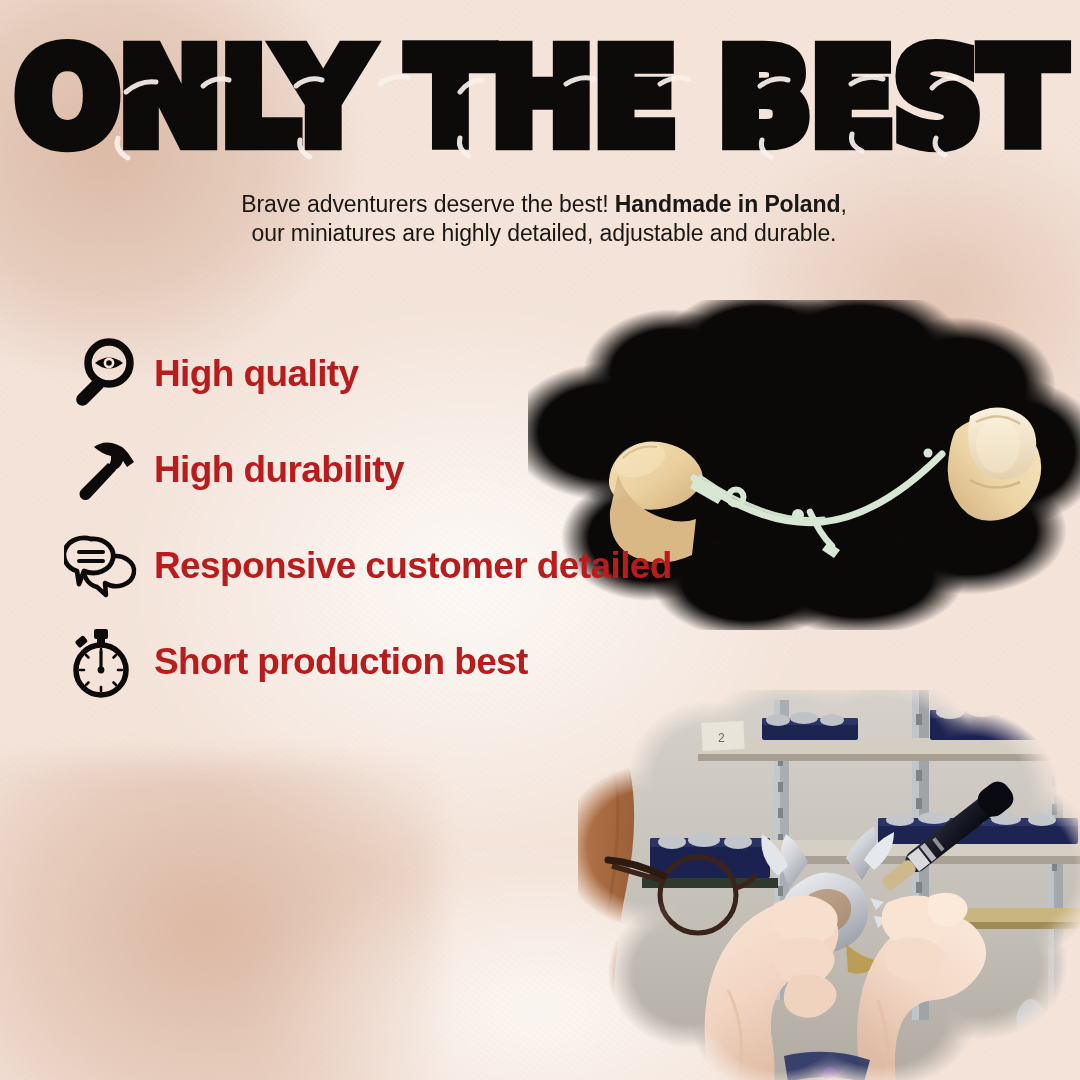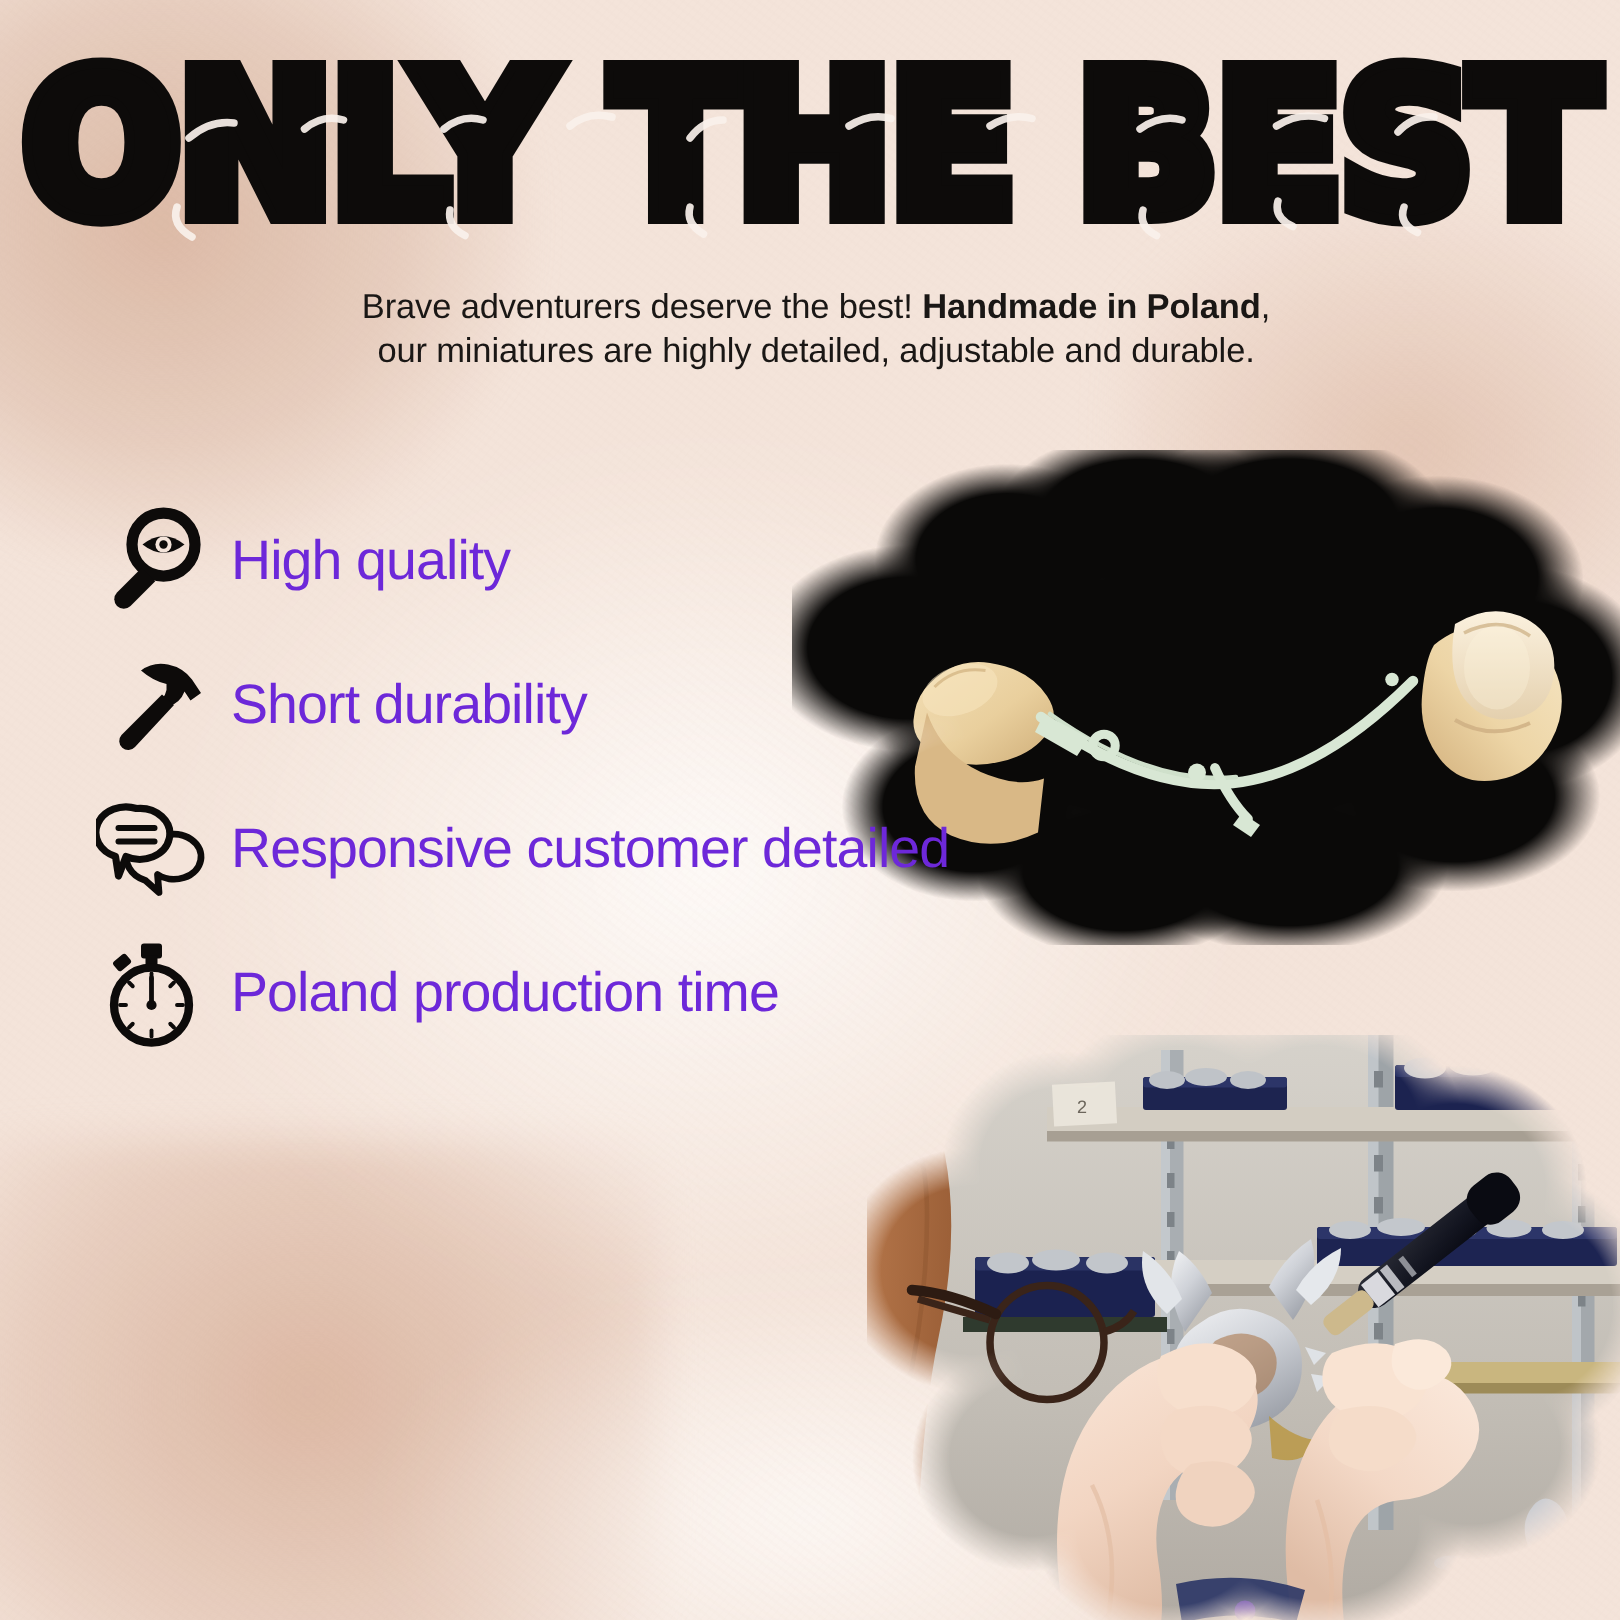--- a/index.html
+++ b/index.html
@@ -110,22 +110,22 @@
   .feature .ico {
     width:78px; min-width:78px;
     height:78px;
     display:flex;
     align-items:center;
     justify-content:center;
   }
   .feature .ico svg { display:block; }
   .feature .lbl {
     font-size:37px;
-    font-weight:400;
-    color:#6d28d9;
+    font-weight:700;
+    color:#b91c1c;
     letter-spacing:-.6px;
     margin-left:14px;
     white-space:nowrap;
   }
 
   
   .photo {
     position:absolute;
     z-index:5;
     overflow:hidden;
@@ -239,21 +239,21 @@
 
     <div class="feature">
       <span class="ico">
         <svg width="74" height="74" viewBox="0 0 74 74">
           <g fill="#0d0b0a">
             <path d="M30 14 q8 -6 18 -4 q10 2 16 10 l6 9 -7 5 -4 -6 q-3 8 -11 10 l-7 -3 q7 -4 6 -12 q-9 -2 -17 -9 Z"></path>
             <path d="M44 30 l8 7 -26 28 a6 6 0 0 1 -9 -8 Z"></path>
           </g>
         </svg>
       </span>
-      <span class="lbl">Short durability</span>
+      <span class="lbl">High durability</span>
     </div>
 
 
     <div class="feature">
       <span class="ico">
         <svg width="74" height="74" viewBox="0 0 74 74">
           <path d="M46 28 a18 15 0 1 1 -5 26 l1 12 -9 -8 a18 15 0 0 1 13 -30 Z" fill="#f4e4da" stroke="#0d0b0a" stroke-width="4.5" stroke-linejoin="round"></path>
           <path d="M27 10 a20 17 0 1 1 -7 32 l-5 13 -2 -13 A20 17 0 0 1 27 10 Z" fill="#f4e4da" stroke="#0d0b0a" stroke-width="4.8" stroke-linejoin="round"></path>
           <g stroke="#0d0b0a" stroke-width="4" stroke-linecap="round">
             <line x1="15" y1="23" x2="39" y2="23"></line>
@@ -278,21 +278,21 @@
             <line x1="16" y1="45" x2="20" y2="45"></line>
             <line x1="52" y1="30" x2="49.5" y2="32.5"></line>
             <line x1="52" y1="60" x2="49.5" y2="57.5"></line>
             <line x1="22" y1="60" x2="24.5" y2="57.5"></line>
             <line x1="22" y1="30" x2="24.5" y2="32.5"></line>
           </g>
           <line x1="37" y1="45" x2="37" y2="27" stroke="#0d0b0a" stroke-width="3.2" stroke-linecap="round"></line>
           <circle cx="37" cy="45" r="3.4" fill="#0d0b0a"></circle>
         </svg>
       </span>
-      <span class="lbl">Poland production time</span>
+      <span class="lbl">Short production best</span>
     </div>
 
 
   </div>
 
   <div class="photo torn" id="photo-miniature-closeup">
     <div class="scene">
       <svg width="552" height="330" viewBox="0 0 552 330" style="position:absolute;inset:0">
         <defs>
           <linearGradient id="fingL" x1="0" y1="0" x2="1" y2="1">

